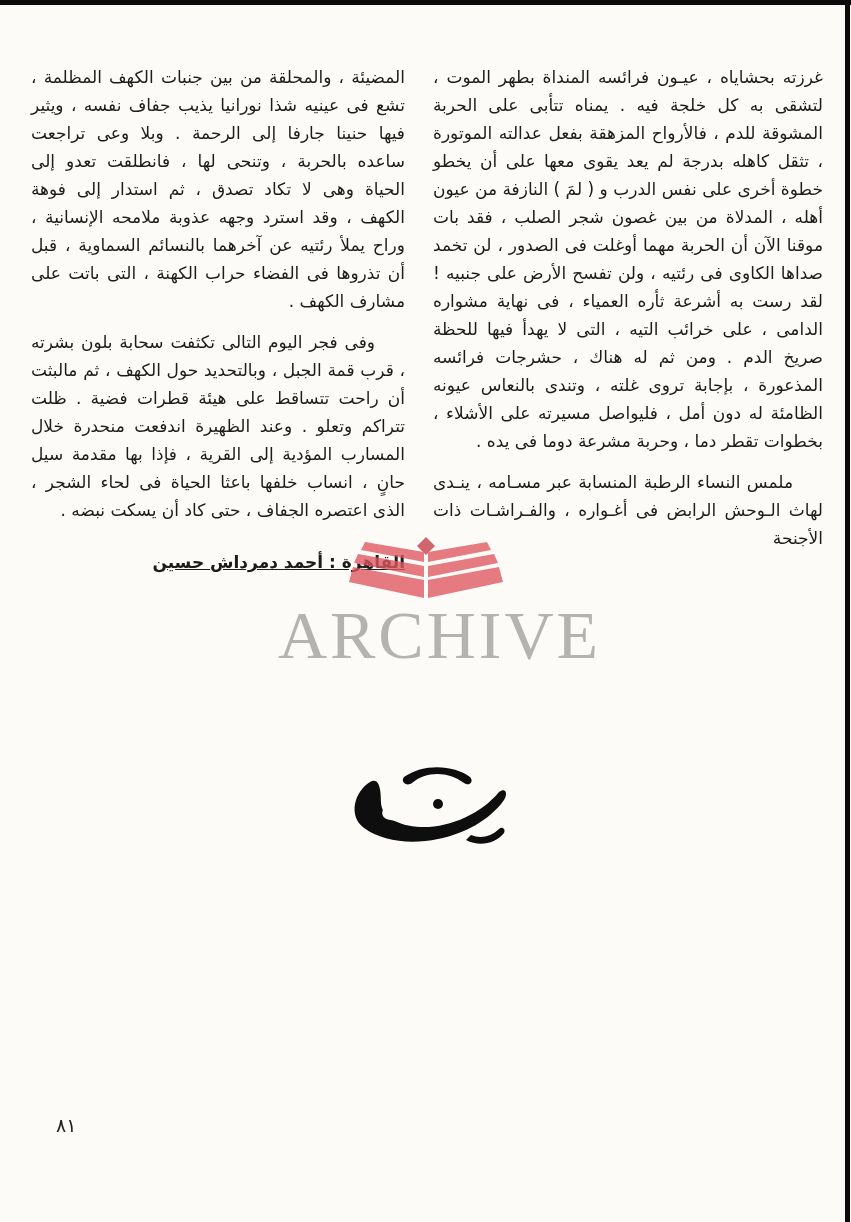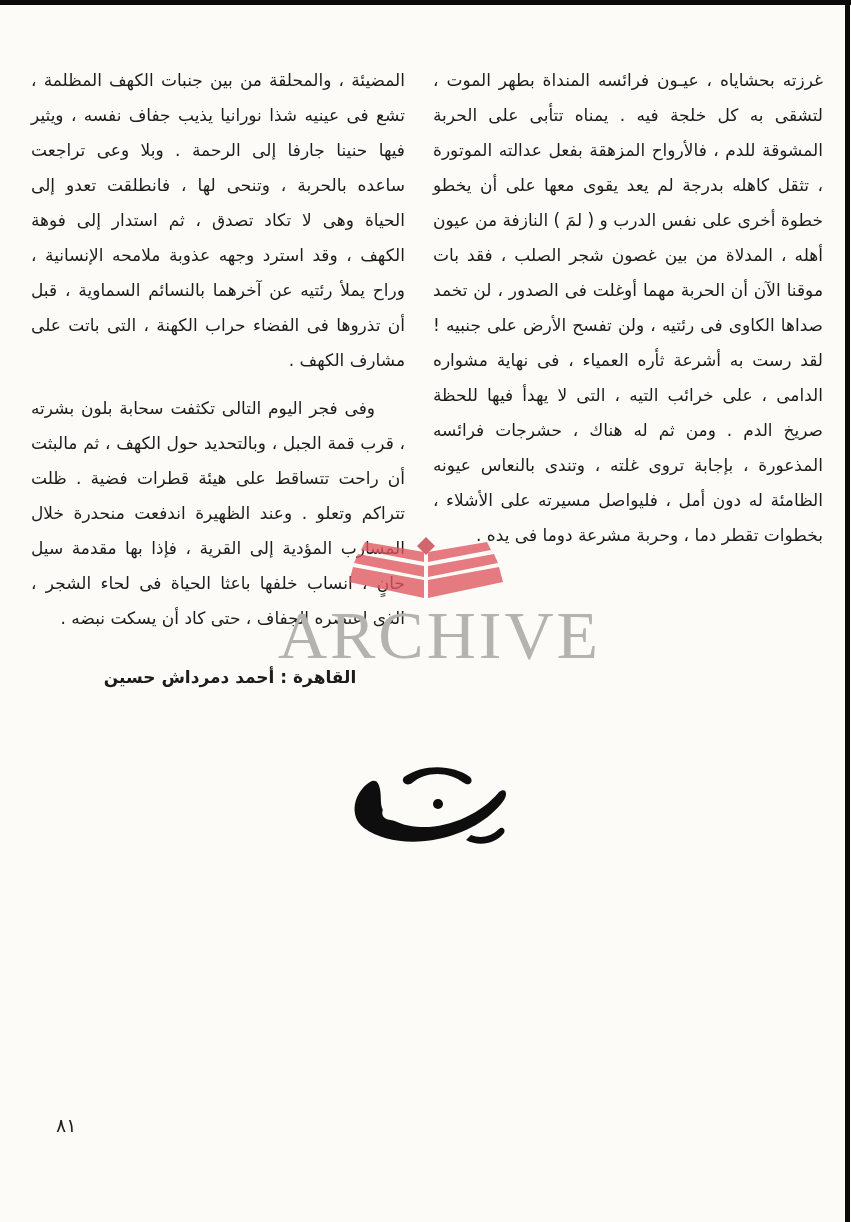--- a/index.html
+++ b/index.html
@@ -21,33 +21,34 @@
   .border-right {
     position:absolute; top:0; right:1px;
     width:5px; height:100%;
     background:#0b0b0b;
   }
   .col {
     position:absolute; top:63px;
     direction:rtl;
     text-align:justify;
     font-size:17px;
-    line-height:35px;
+    line-height:28px;
     color:var(--ink, #1c1c1c);
   }
   .col-right { right:28px; width:390px; }
   .col-left  { left:31px;  width:374px; }
   .col p { margin:0; }
   .col p + p { margin-top:13px; text-indent:30px; }
   .byline {
     margin-top:24px !important;
     text-indent:0 !important;
-    text-align:center;
+    text-align:right;
     font-weight:bold;
     padding-left:24px;
+    text-decoration:underline;
   }
   .watermark {
     position:absolute; top:536px; left:0;
     width:100%;
     text-align:center;
     pointer-events:none;
   }
   .wm-book { display:block; margin:0 auto; width:176px; height:64px; opacity:.78; }
   .wm-book .page-shape { fill:var(--watermark-book, #df5760); }
   .wm-book .spine-diamond { fill:var(--watermark-book-dark, #c63d46); }
@@ -83,20 +84,21 @@
 </head>
 <body>
 
 <div class="page">
 
   <div class="border-top"></div>
   <div class="border-right"></div>
 
   <div class="col col-right">
     <p>غرزته بحشاياه ، عيـون فرائسه المنداة بطهر الموت ، لتشقى به كل خلجة فيه . يمناه تتأبى على الحربة المشوقة للدم ، فالأرواح المزهقة بفعل عدالته الموتورة ، تثقل كاهله بدرجة لم يعد يقوى معها على أن يخطو خطوة أخرى على نفس الدرب و ( لمَ ) النازفة من عيون أهله ، المدلاة من بين غصون شجر الصلب ، فقد بات موقنا الآن أن الحربة مهما أوغلت فى الصدور ، لن تخمد صداها الكاوى فى رئتيه ، ولن تفسح الأرض على جنبيه ! لقد رست به أشرعة ثأره العمياء ، فى نهاية مشواره الدامى ، على خرائب التيه ، التى لا يهدأ فيها للحظة صريخ الدم . ومن ثم له هناك ، حشرجات فرائسه المذعورة ، بإجابة تروى غلته ، وتندى بالنعاس عيونه الظامئة له دون أمل ، فليواصل مسيرته على الأشلاء ، بخطوات تقطر دما ، وحربة مشرعة دوما فى يده .</p>
+    <p>ملمس النساء الرطبة المنسابة عبر مسـامه ، ينـدى لهاث الـوحش الرابض فى أغـواره ، والفـراشـات ذات الأجنحة</p>
   </div>
 
   <div class="col col-left">
     <p>المضيئة ، والمحلقة من بين جنبات الكهف المظلمة ، تشع فى عينيه شذا نورانيا يذيب جفاف نفسه ، ويثير فيها حنينا جارفا إلى الرحمة . وبلا وعى تراجعت ساعده بالحربة ، وتنحى لها ، فانطلقت تعدو إلى الحياة وهى لا تكاد تصدق ، ثم استدار إلى فوهة الكهف ، وقد استرد وجهه عذوبة ملامحه الإنسانية ، وراح يملأ رئتيه عن آخرهما بالنسائم السماوية ، قبل أن تذروها فى الفضاء حراب الكهنة ، التى باتت على مشارف الكهف .</p>
     <p>وفى فجر اليوم التالى تكثفت سحابة بلون بشرته ، قرب قمة الجبل ، وبالتحديد حول الكهف ، ثم مالبثت أن راحت تتساقط على هيئة قطرات فضية . ظلت تتراكم وتعلو . وعند الظهيرة اندفعت منحدرة خلال المسارب المؤدية إلى القرية ، فإذا بها مقدمة سيل حانٍ ، انساب خلفها باعثا الحياة فى لحاء الشجر ، الذى اعتصره الجفاف ، حتى كاد أن يسكت نبضه .</p>
     <p class="byline">القاهرة : أحمد دمرداش حسين</p>
   </div>
 
   <div class="watermark">
     <svg class="wm-book" viewBox="0 0 170 64" aria-hidden="true">

